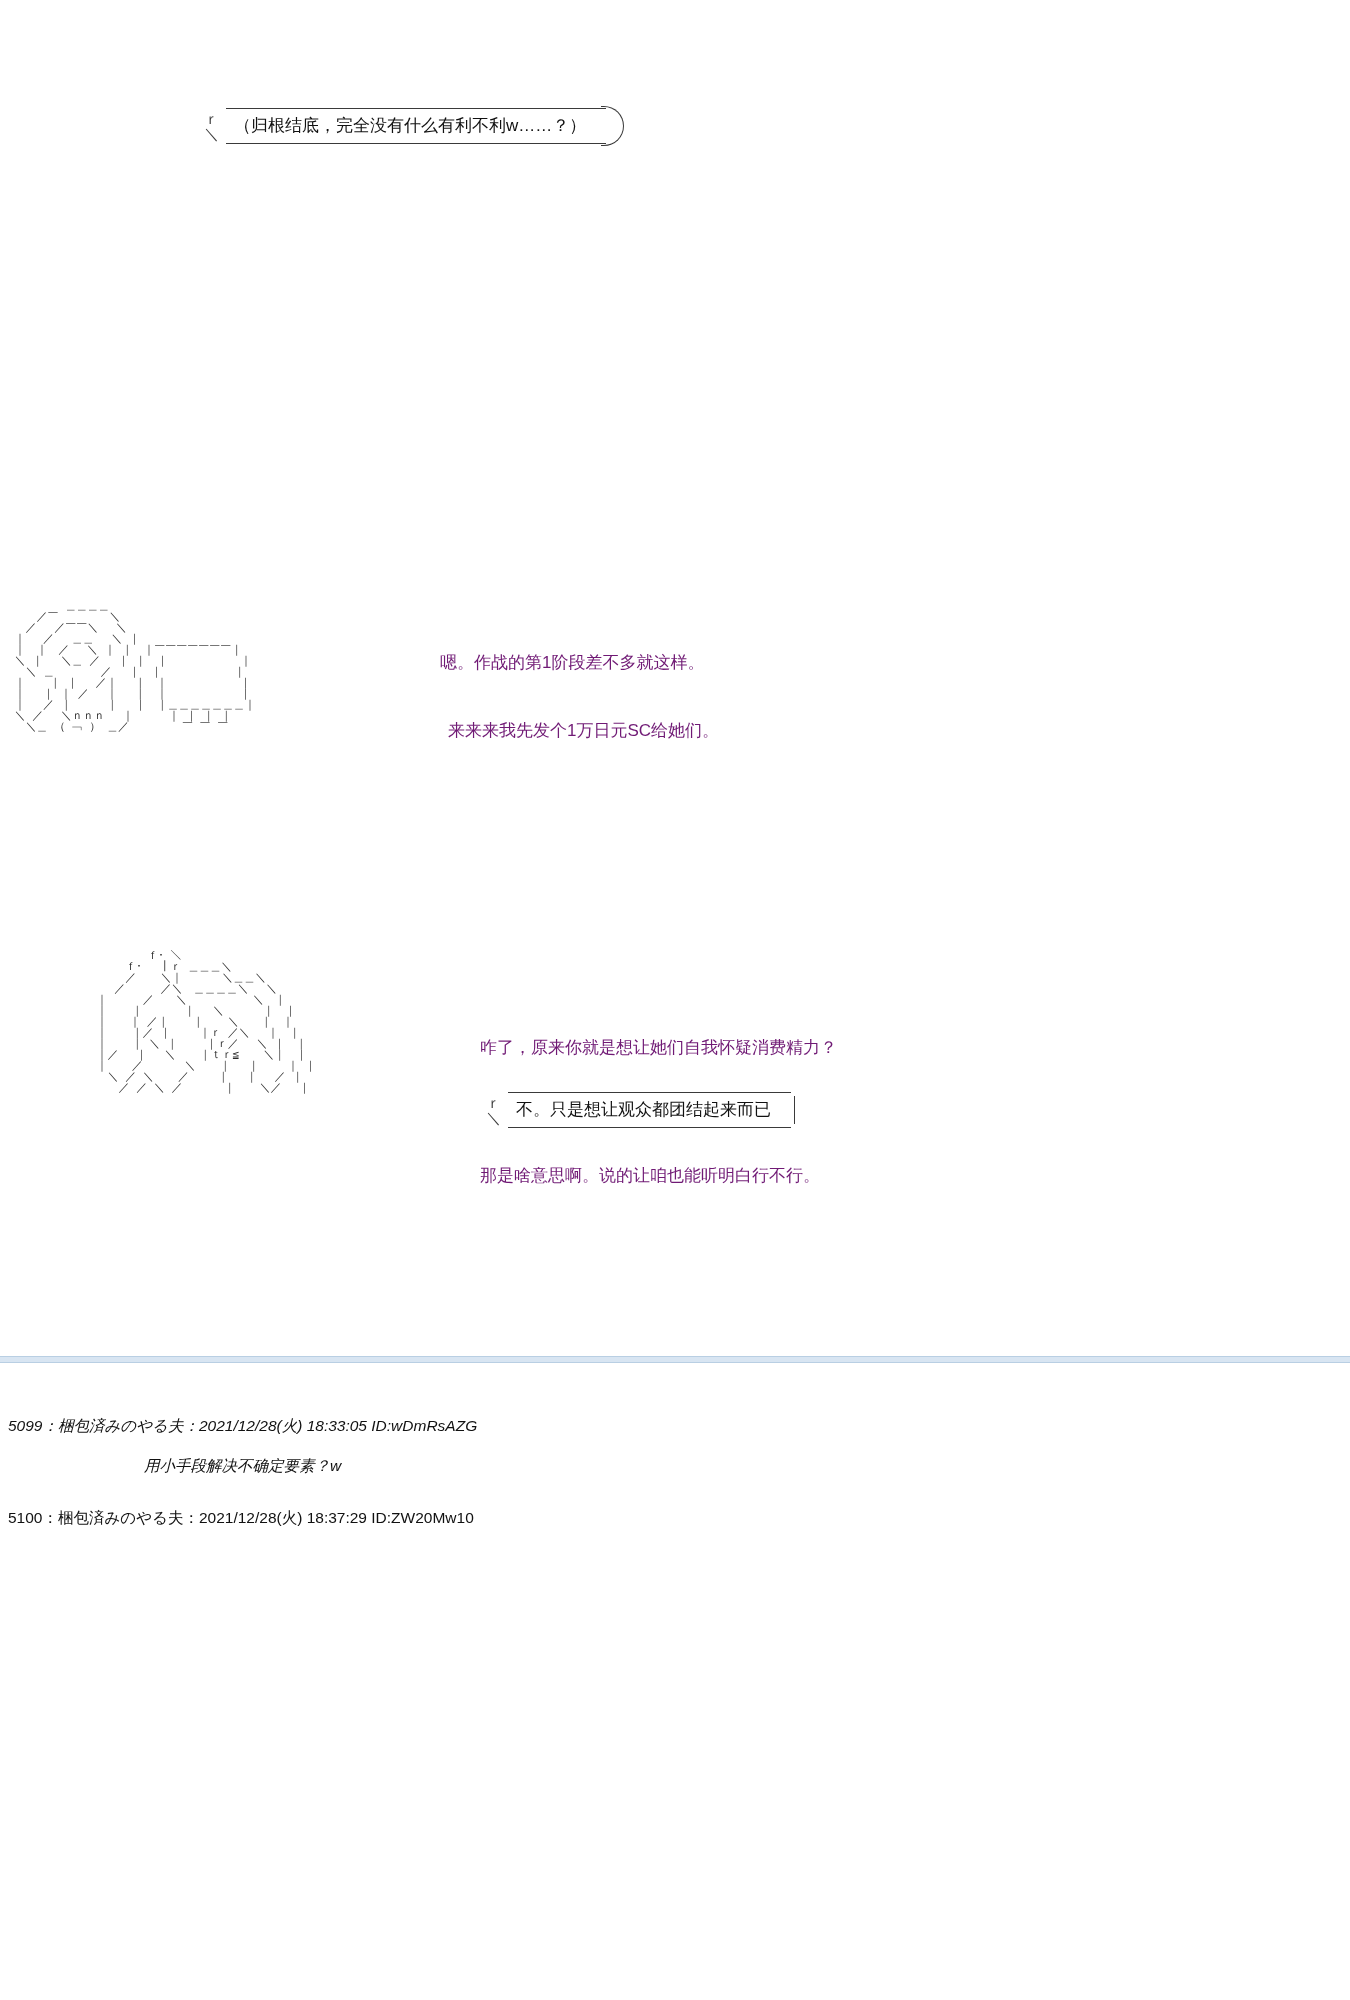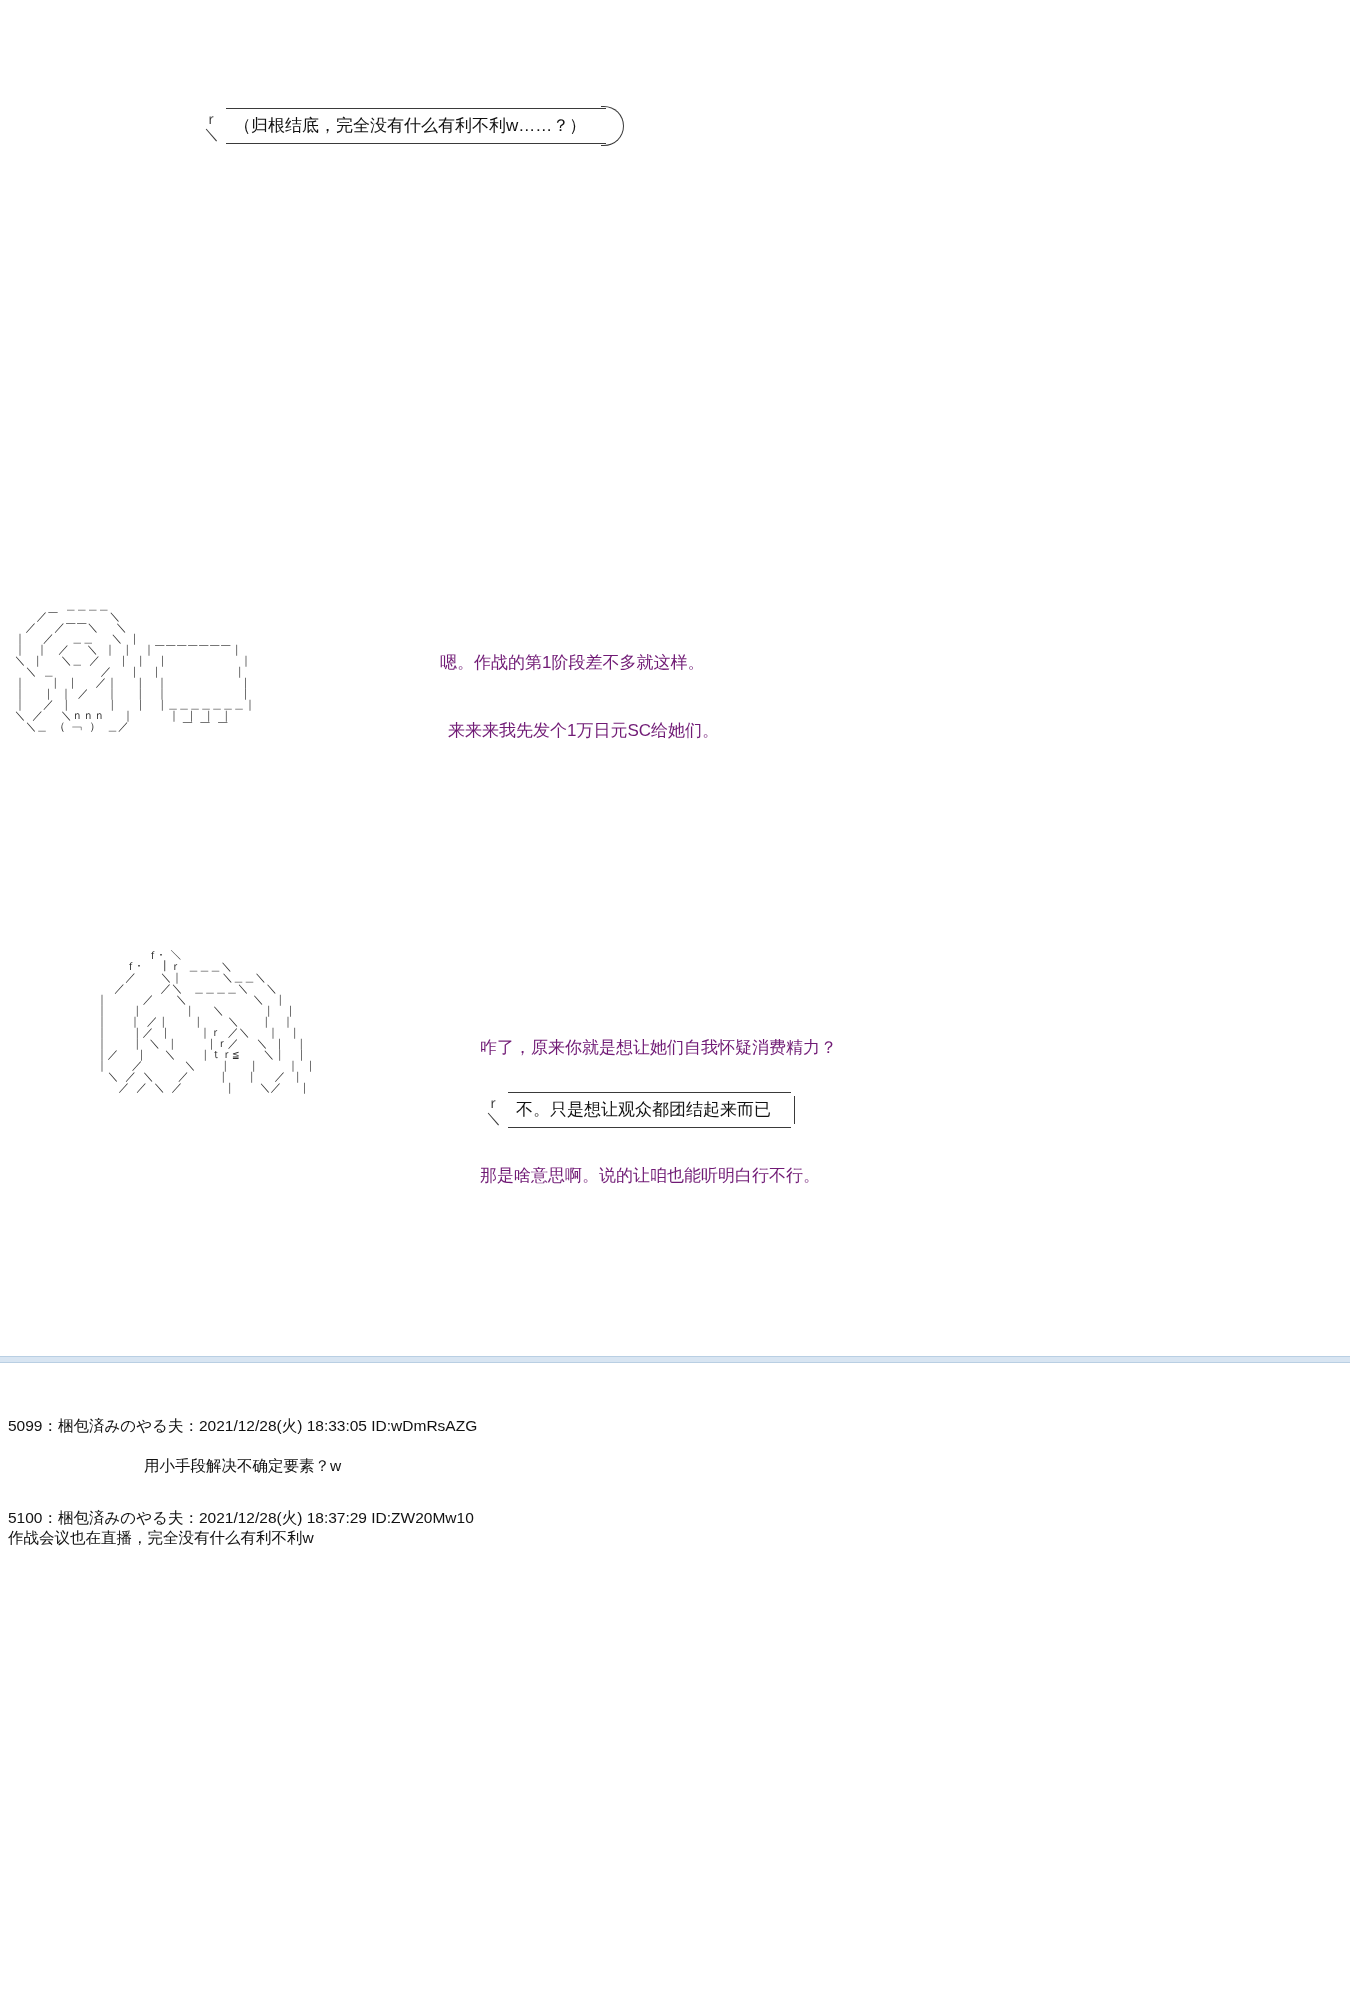--- a/index.html
+++ b/index.html
@@ -188,23 +188,22 @@
           <span>＼</span>
         </div>
       <div class="txt">不。只是想让观众都团结起来而已</div>
     </div>
   </div>
 
   <div class="line" style="left:480px; top:1163px;">那是啥意思啊。说的让咱也能听明白行不行。</div>
 
   <div class="divider" style="top:1356px;"></div>
 
-  <div class="post" style="top:1414px;">
+  <div class="post" style="top:1414px;font-style:italic;">
     <div class="meta">5099：梱包済みのやる夫：2021/12/28(火) 18:33:05 ID:wDmRsAZG</div>
     <div class="body">用小手段解决不确定要素？w</div>
   </div>
 
   <div class="post" style="top:1488px;margin-top:18px;">
     <div class="meta">5100：梱包済みのやる夫：2021/12/28(火) 18:37:29 ID:ZW20Mw10</div>
   </div>
-  <div class="cut" style="top:1528px; width:700px; height:18px;">作战会议也在直播，完全没有什么有利不利w</div>
 
 </div>
 
 </body></html>

